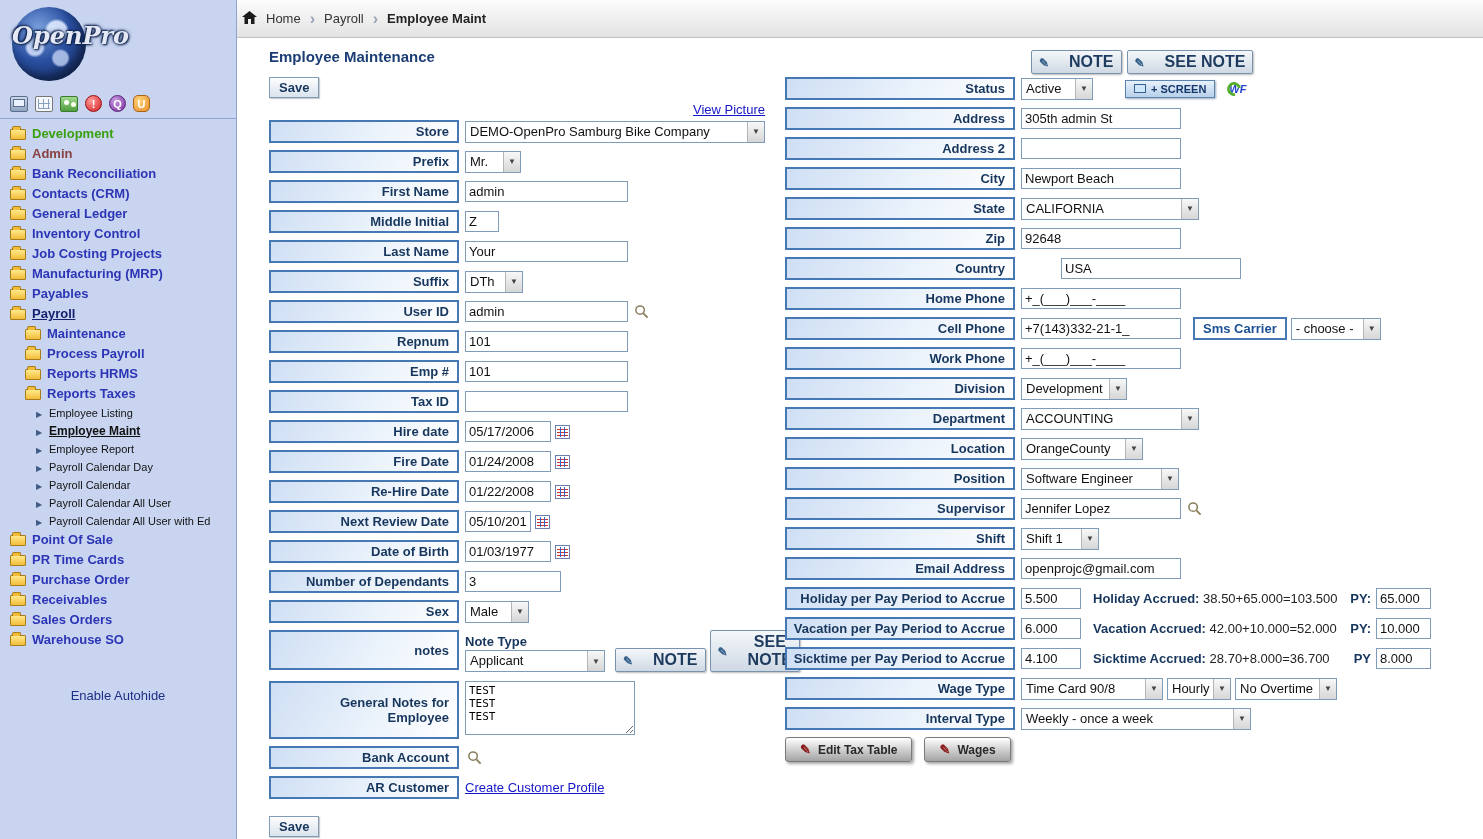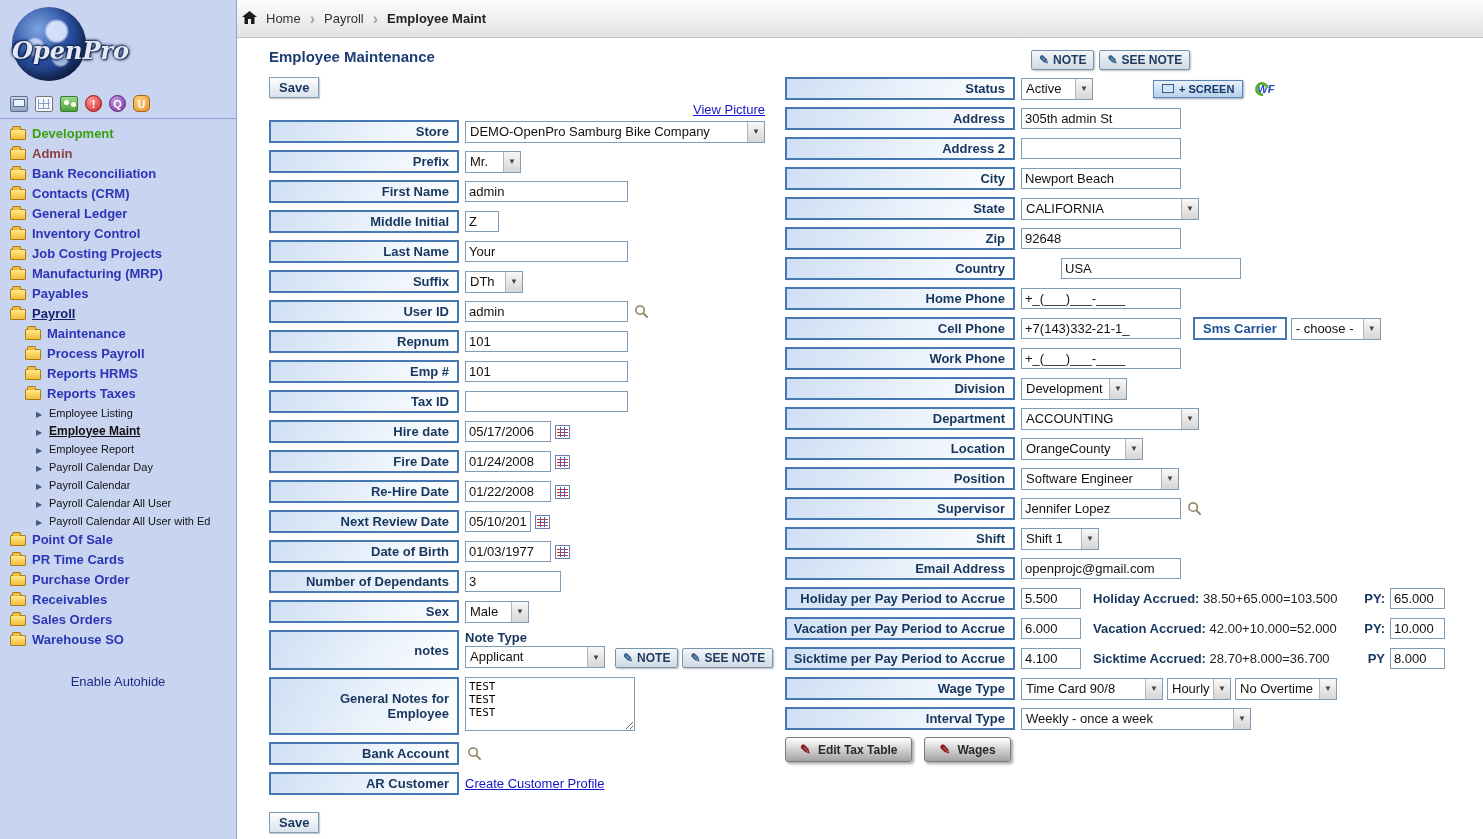--- a/index.html
+++ b/index.html
@@ -12,21 +12,21 @@
              display:flex; flex-direction:column; overflow:hidden; }
   .logo { position:relative; height:88px; margin:5px 0 0 12px; flex:none; }
   .globe { position:absolute; left:0; top:2px; width:74px; height:74px; border-radius:50%;
            background: radial-gradient(circle at 35% 30%, #7da3e0 0%, #2a4fa0 45%, #14306e 100%);
            box-shadow: inset -5px -7px 10px rgba(0,0,0,.45); }
   .globe::after { content:""; position:absolute; inset:5px; border-radius:50%;
     background:
       radial-gradient(circle at 62% 30%, rgba(225,235,255,.9) 0 16%, transparent 21%),
       radial-gradient(circle at 28% 55%, rgba(215,228,255,.85) 0 13%, transparent 18%),
       radial-gradient(circle at 68% 72%, rgba(205,220,250,.75) 0 11%, transparent 15%); }
-  .logo-text { position:absolute; left:0px; top:31px; font-family:"DejaVu Serif", serif;
+  .logo-text { position:absolute; left:0px; top:16px; font-family:"DejaVu Serif", serif;
                font-style:italic; font-weight:bold; font-size:24px; color:#e4e9f5;
                text-shadow:1px 1px 2px #0a1c40, -1px -1px 2px #0a1c40, 0 0 4px #23407f; }
   .icon-row { display:flex; gap:7px; padding:2px 8px 6px 10px; border-bottom:1px solid #8fa3d0;
               align-items:center; flex:none; }
   .ic { width:18px; height:16px; display:inline-block; position:relative; }
   .ic-monitor { background:linear-gradient(#cfd8e8,#8fa3c0); border:1px solid #5a6f90; border-radius:2px; }
   .ic-monitor::after { content:""; position:absolute; inset:2px 2px 4px; background:#eaf2ff; border:1px solid #5a6f90; }
   .ic-calc { background:#f5f7fa; border:1px solid #777; border-radius:2px; }
   .ic-calc::after { content:""; position:absolute; inset:2px;
     background: repeating-linear-gradient(0deg,#8aa2c0 0 1px,transparent 1px 5px),
@@ -53,38 +53,38 @@
     background:linear-gradient(#ffe98c,#f2bd3a); border:1px solid #a87d18; border-radius:1px; margin-top:2px; }
   .folder-icon::before { content:""; position:absolute; top:-4px; left:1px; width:7px; height:3px;
     background:#f2bd3a; border:1px solid #a87d18; border-bottom:none; border-radius:2px 2px 0 0; }
   .submenu { padding-left:15px; }
   .leaves { padding-left:13px; }
   .leaf { display:flex; align-items:center; gap:4px; padding:1px 0 2px; cursor:pointer; white-space:nowrap; overflow:hidden; }
   .tri-icon { flex:none; width:9px; }
   .tri-icon::before { content:"▶"; font-size:8px; color:#3e5a86; }
   .leaf-t { font-size:11px; color:#111; }
   .leaf-t.active-leaf { font-weight:bold; text-decoration:underline; font-size:12px; }
-  .autohide { margin-top:24px; text-align:center; color:#1b2f86; font-size:13px; cursor:pointer; flex:none; }
+  .autohide { margin-top:38px; text-align:center; color:#1b2f86; font-size:13px; cursor:pointer; flex:none; }
 
   
   .main { flex:1; display:flex; flex-direction:column; overflow:hidden; }
   .breadcrumb { height:38px; flex:none; background:linear-gradient(#fcfcfc,#e3e3e3);
     border-bottom:1px solid #c2c2c2; display:flex; align-items:center; padding-left:5px; gap:9px;
     font-size:13px; color:#333; }
   .home-icon { display:inline-flex; margin-top:-2px; }
   .crumb { color:#333; text-decoration:none; cursor:pointer; }
   .crumb-sep::before { content:"›"; color:#9aa4b5; font-size:16px; font-weight:bold; }
   .crumb-current { font-weight:bold; color:#222; }
 
   .content { flex:1; position:relative; padding:8px 32px 4px; overflow:hidden; }
   .page-title { color:#1c3e75; font-weight:bold; font-size:15px; margin:2px 0 12px; }
   .note-bar { position:absolute; top:12px; left:794px; display:flex; gap:5px; }
 
   .btn-note { background:linear-gradient(#f4f7fa,#cfd9e4); border:1px solid #7a93ad; border-radius:2px;
-    padding:2px 7px; display:inline-flex; align-items:center; gap:4px; font-weight:bold; font-size:12px;
+    padding:2px 7px; display:inline-flex; align-items:center; gap:20px; font-weight:bold; font-size:16px;
     color:#1d3a5f; box-shadow:1px 1px 2px #bbb; cursor:pointer; font-family:inherit; }
   .note-pencil-icon::before { content:"✎"; font-size:12px; color:#35618c; }
 
   .btn-save { border:1px solid #7f9db9; background:linear-gradient(#fefefe,#d9e2ec); color:#17365d;
     font-weight:bold; padding:2px 9px; font-size:13px; box-shadow:1px 1px 1px #ccc; cursor:pointer;
     font-family:inherit; }
 
   .form-area { display:flex; }
   .col-left { width:516px; flex:none; }
   .col-right { flex:1; padding-top:0; }
@@ -120,35 +120,35 @@
     background:#36c; box-shadow:4px 0 0 #36c; }
 
   .mag-icon { display:inline-flex; cursor:pointer; flex:none; margin-left:2px; }
 
   .nt-col { display:flex; flex-direction:column; gap:1px; }
   .nt-label { font-weight:bold; color:#17365d; font-size:13px; }
   .notes-ctrl { align-items:flex-end; padding-bottom:2px; }
 
   .btn-screen { background:linear-gradient(#e8f1fb,#b7d0ea); border:1px solid #5b84b0; padding:2px 8px;
     font-weight:bold; color:#15376b; font-size:11px; display:inline-flex; gap:5px; align-items:center;
-    box-shadow:1px 1px 2px #9ab; cursor:pointer; margin-left:56px; font-family:inherit; }
+    box-shadow:1px 1px 2px #9ab; cursor:pointer; margin-left:28px; font-family:inherit; }
   .mini-screen-icon { width:12px; height:9px; border:1px solid #345f8f; background:#cfe6f8; display:inline-block; }
 
   .wf-chip { display:inline-flex; align-items:center; margin-left:8px; cursor:pointer; position:relative; }
   .wf-arrows { width:14px; height:14px; border:3px solid #58b030; border-right-color:transparent;
     border-radius:50%; transform:rotate(35deg); display:inline-block; }
   .wf-t { font-weight:bold; font-style:italic; font-size:11px; color:#2244cc; margin-left:-12px;
     text-shadow:0 0 2px #fff; }
 
   .btn-sms { border:2px solid #4679b4; background:#fff; color:#1c4f93; font-weight:bold;
     padding:2px 8px; font-size:13px; cursor:pointer; margin-left:8px; font-family:inherit; }
 
   .acc { margin-left:8px; white-space:nowrap; font-size:13px; color:#222; }
   .acc b { color:#17365d; }
-  .py-group { margin-left:auto; display:flex; align-items:center; gap:5px; margin-right:6px; }
+  .py-group { margin-left:auto; display:flex; align-items:center; gap:5px; margin-right:20px; }
   .py-l { font-weight:bold; color:#17365d; font-size:13px; }
 
   .btn-3d { background:linear-gradient(#ffffff,#cccccc 55%, #a3a3a3); border:1px solid #7a7a7a;
     border-radius:3px; box-shadow:2px 2px 3px rgba(0,0,0,.35); padding:4px 14px; font-weight:bold;
     color:#2a2a2a; display:inline-flex; gap:7px; align-items:center; font-size:12px; cursor:pointer;
     font-family:inherit; }
   .pencil-icon::before { content:"✎"; font-size:13px; color:#8b1a1a; }
 
   .btns-row { display:flex; gap:12px; margin-top:5px; }
   .bottom-save { margin-top:10px; }

